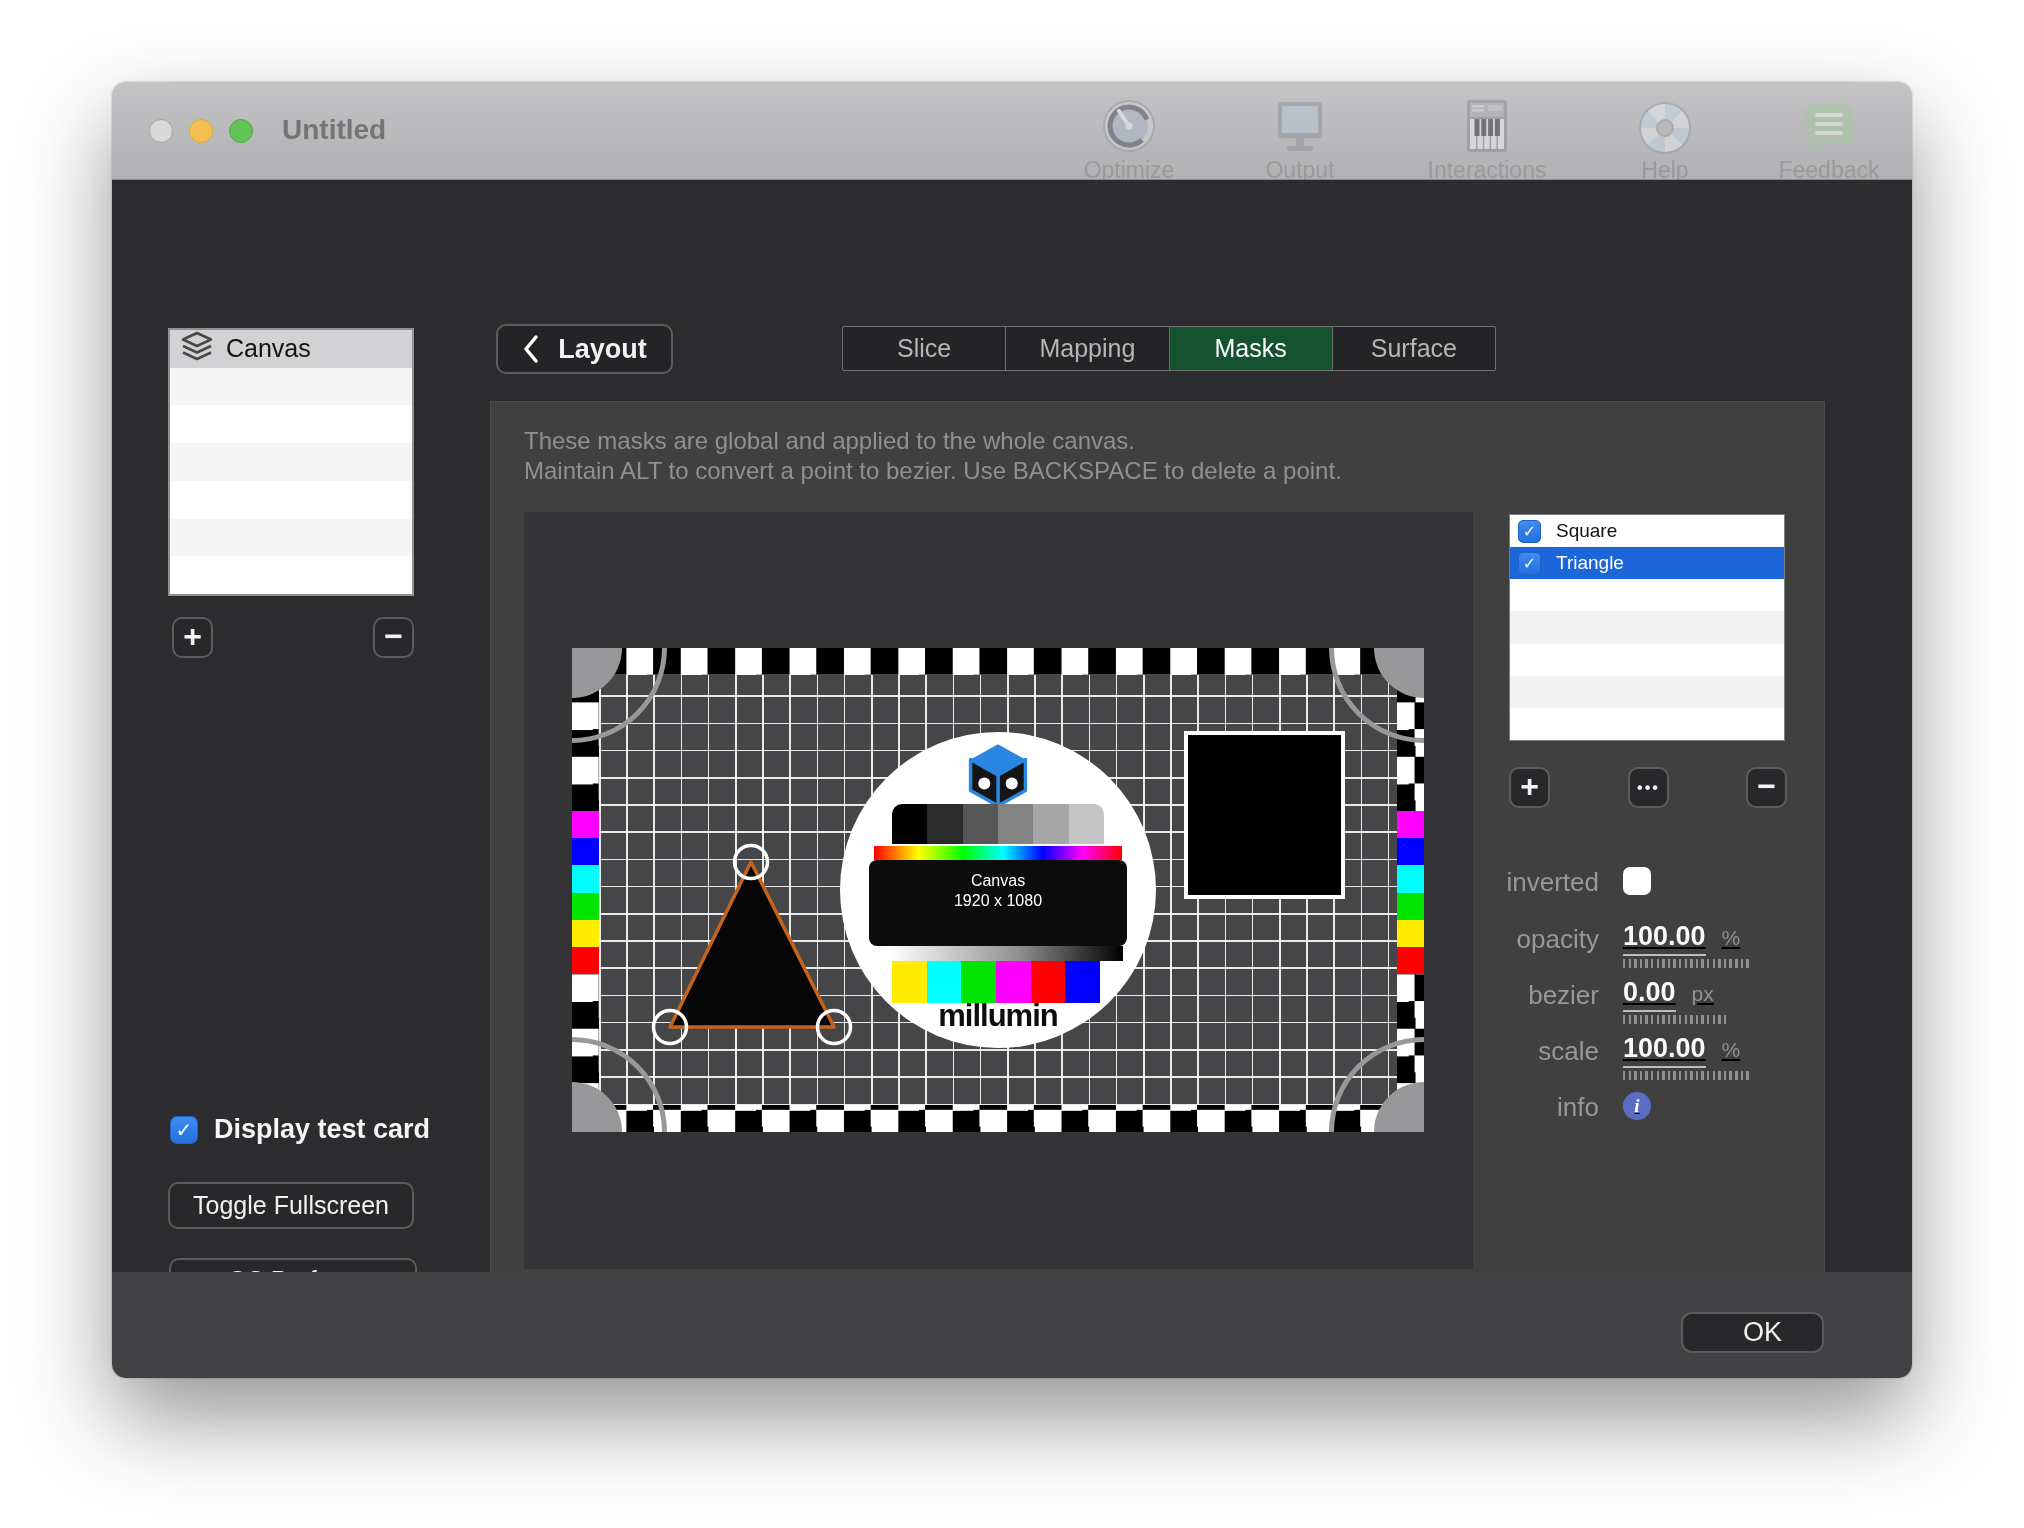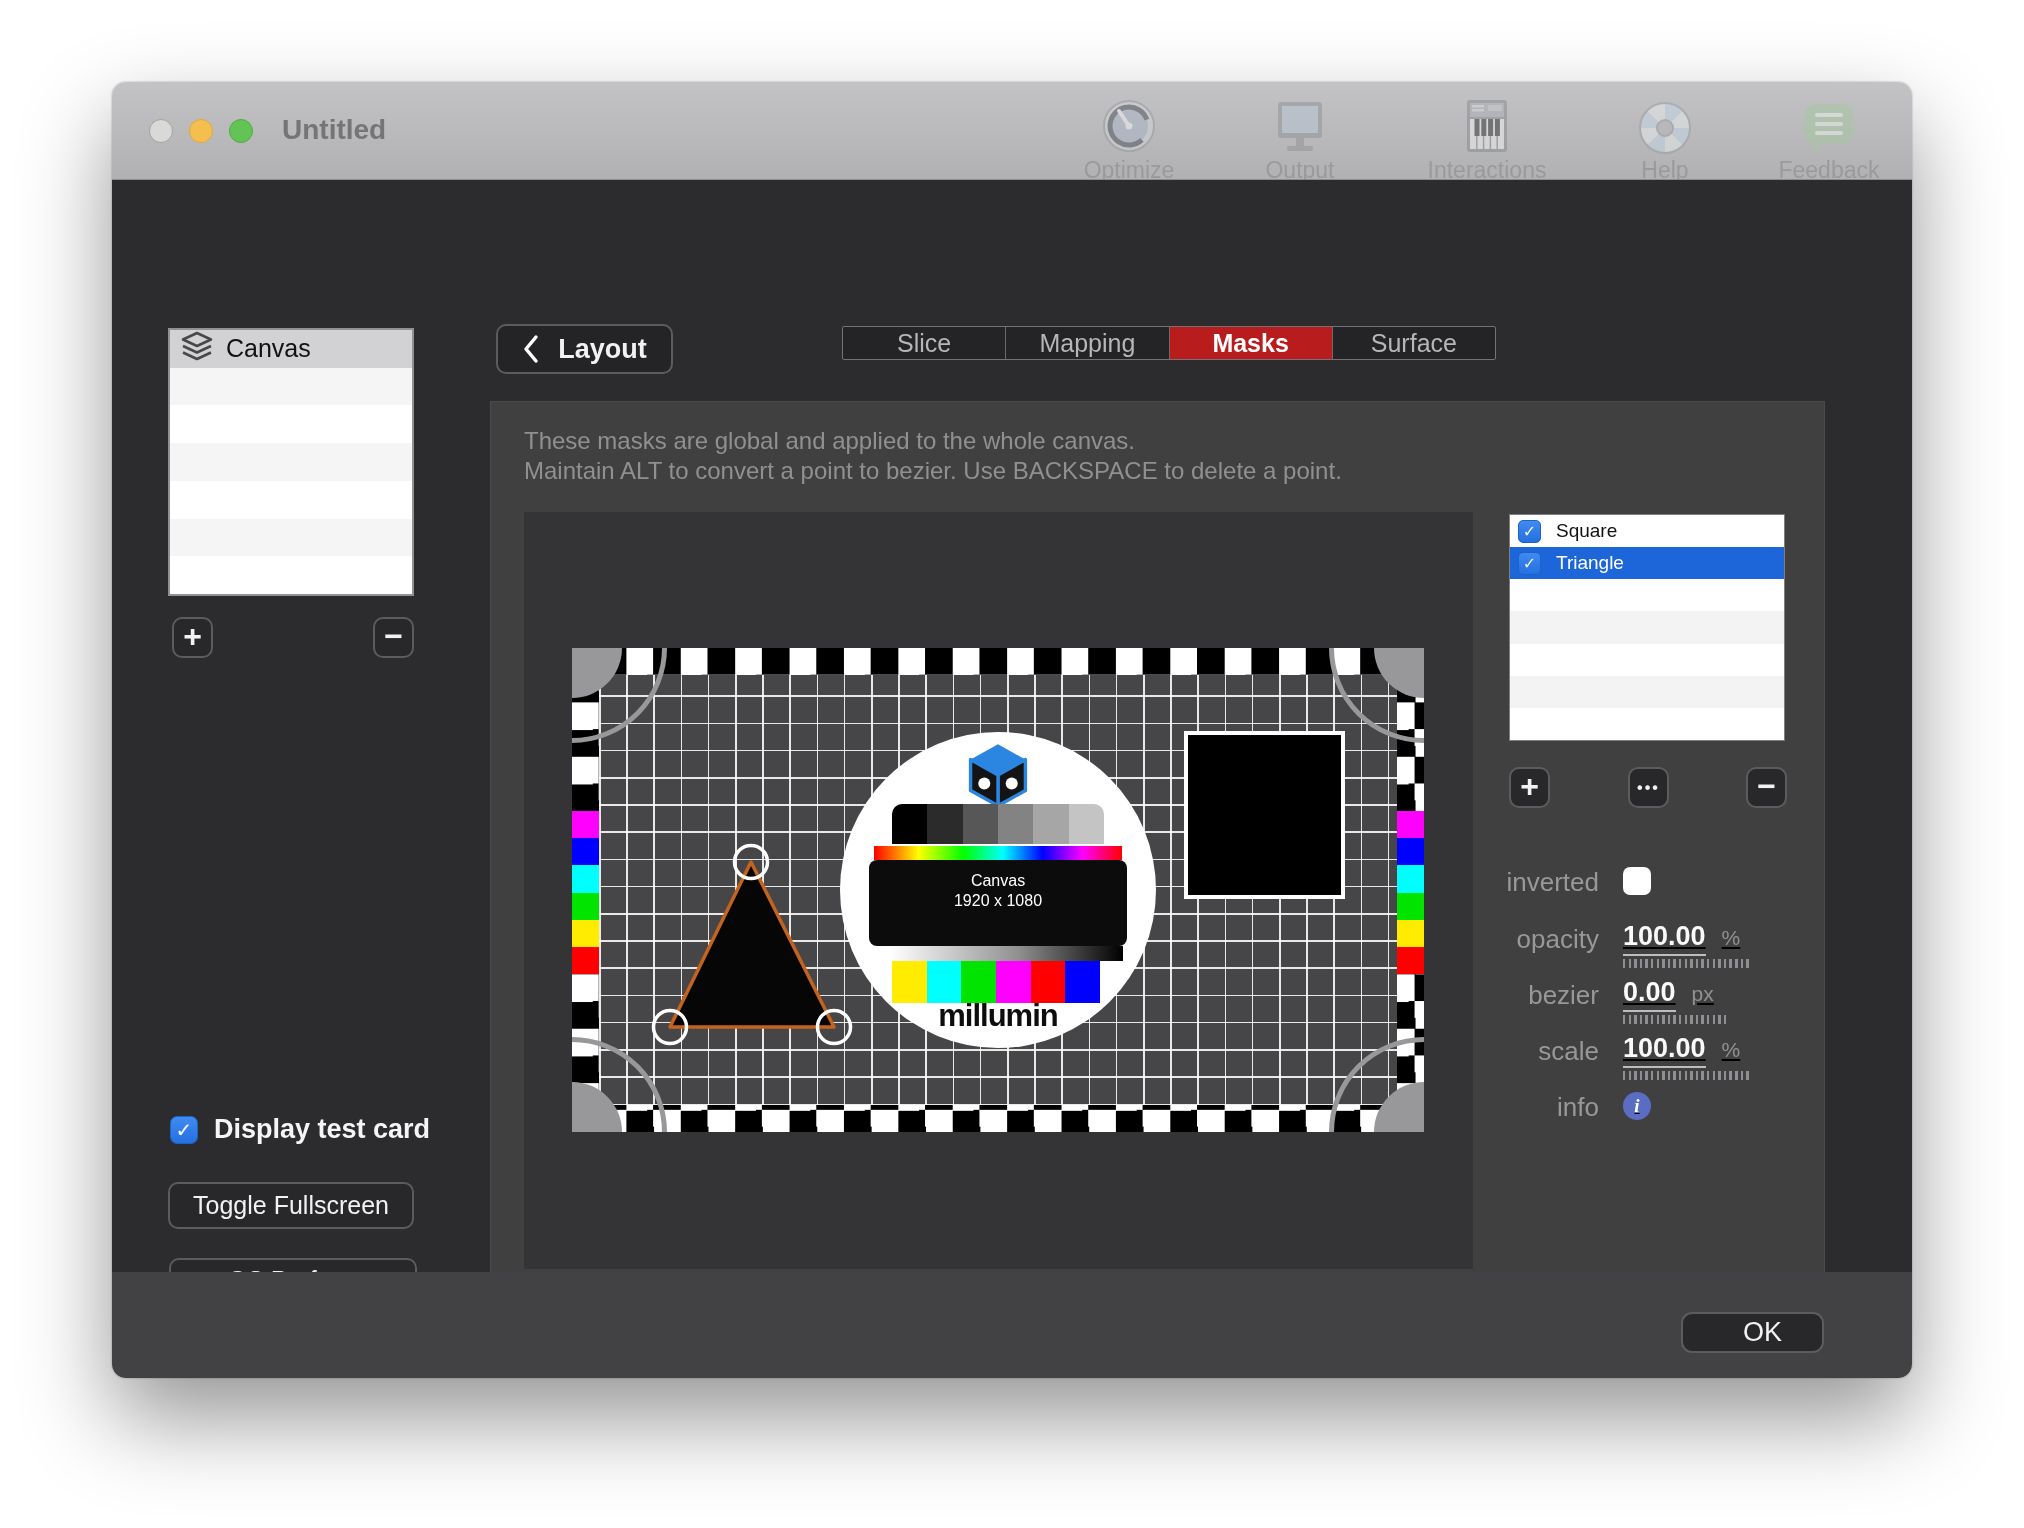--- a/index.html
+++ b/index.html
@@ -59,26 +59,26 @@
   .cb.blue { background:linear-gradient(#3f8bf0,#2470e0); border:1px solid #1d62c8; }
   .cb.big { width:28px; height:28px; font-size:20px; font-weight:700; }
   .dtc-row .lbl { font-size:27px; font-weight:600; color:#f5f5f7; margin-left:16px; }
 
   .wide-btn { font-size:25px; }
   .tfs { left:56px; top:1002px; width:246px; height:47px; }
   .mpr { left:57px; top:1078px; width:248px; height:44px; }
 
   
   .layout-btn { left:384px; top:144px; width:177px; height:50px; font-size:27px; font-weight:600; gap:18px; background:#242426; }
-  .segmented { position:absolute; left:730px; top:146px; width:654px; height:34px; display:flex;
+  .segmented { position:absolute; left:730px; top:146px; width:654px; height:45px; display:flex;
                border:1px solid #737375; border-radius:2px; background:#242426; }
   .seg { flex:1; display:flex; align-items:center; justify-content:center; font-size:25px; color:#b6b6b8;
          border-right:1px solid #6b6b6d; }
   .seg:last-child { border-right:none; }
-  .seg.active { background:#b91c1c; color:#ffffff; font-weight:700; }
+  .seg.active { background:#14532d; color:#ffffff; font-weight:400; }
 
   
   .masks-panel { position:absolute; left:378px; top:221px; width:1335px; height:900px;
                  background:#404040; border:1px solid #4b4b4d; }
   .panel-info { position:absolute; left:33px; top:24px; font-size:24px; line-height:30px; color:#909092; }
   .canvas-preview { position:absolute; left:33px; top:110px; width:949px; height:757px; background:#343436; }
 
   
   .testcard { position:absolute; left:48px; top:136px; width:852px; height:484px; overflow:hidden;
               background:repeating-conic-gradient(#000 0% 25%, #fff 0% 50%); background-size:54.4px 54.4px; }

